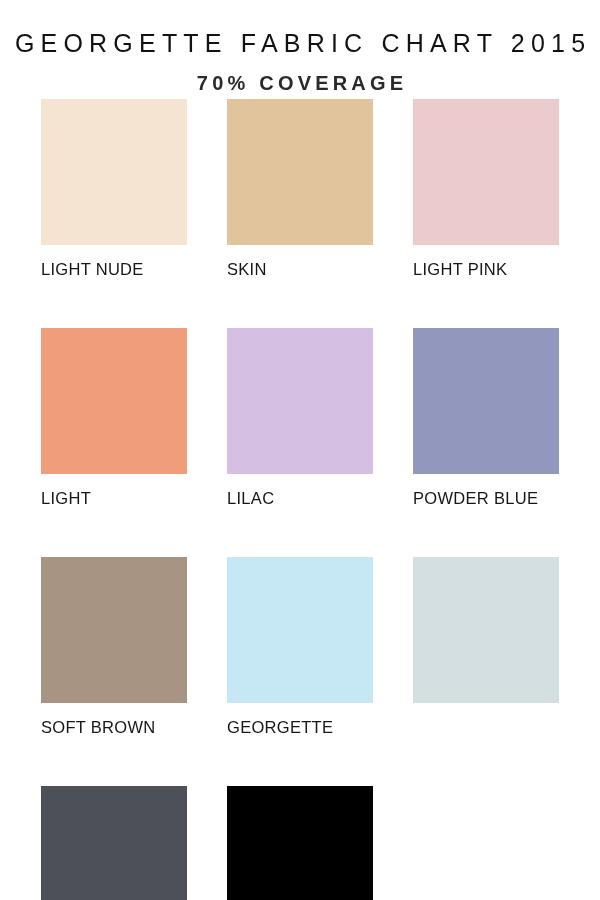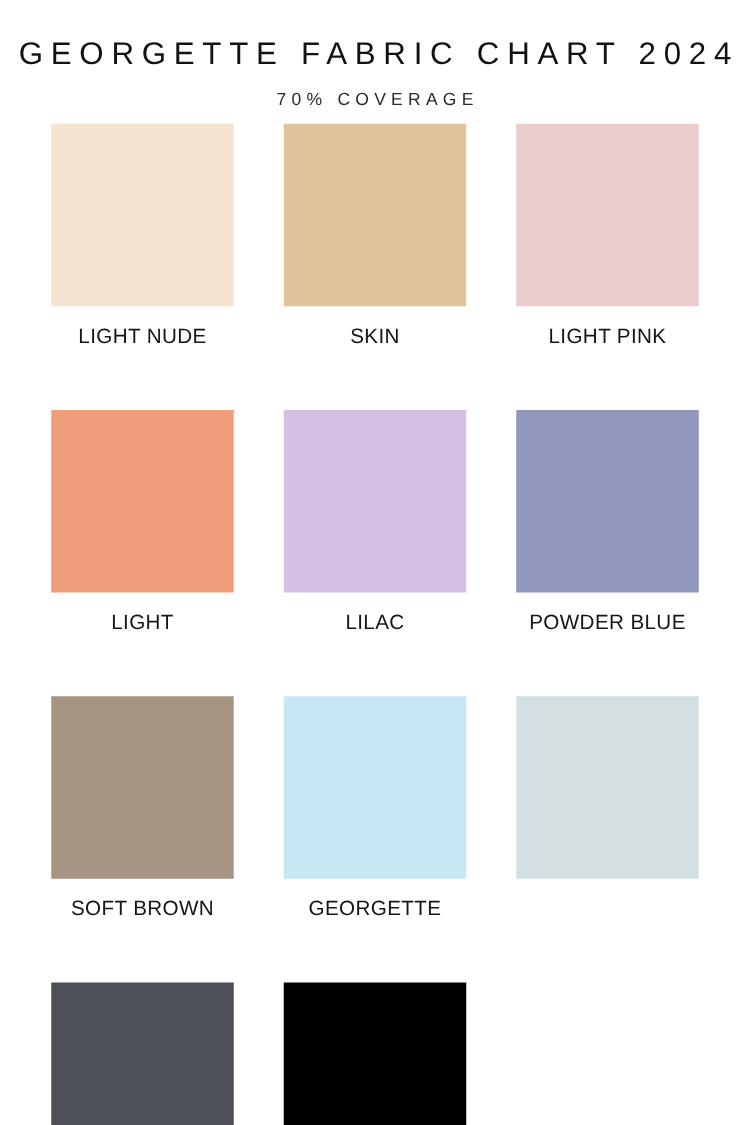--- a/index.html
+++ b/index.html
@@ -30,22 +30,22 @@
   .chart-title {
     font-size: 25px;
     font-weight: 400;
     letter-spacing: 6.2px;
     color: #121212;
     margin: 0;
     line-height: 1.1;
     text-indent: 6.2px;
   }
   .chart-subtitle {
-    font-size: 14px;
-    font-weight: 400;
+    font-size: 20px;
+    font-weight: 700;
     letter-spacing: 4.2px;
     color: #2a2a2a;
     margin: 14px 0 0 0;
     line-height: 1.1;
     text-indent: 4.2px;
   }
 
   
   .swatch-grid {
     position: absolute;
@@ -63,37 +63,36 @@
   }
 
   .swatch-chip {
     width: 146px;
     height: 146px;
     display: block;
   }
 
   .swatch-label {
     display: block;
-    text-align: center;
     font-size: 16.5px;
     font-weight: 400;
     letter-spacing: 0.3px;
     color: #161616;
     margin-top: 15px;
     line-height: 1.1;
     white-space: nowrap;
   }
 </style>
 </head>
 <body>
 
 <div class="page">
 
   <div class="header">
-    <h1 class="chart-title">GEORGETTE FABRIC CHART 2024</h1>
+    <h1 class="chart-title">GEORGETTE FABRIC CHART 2015</h1>
     <p class="chart-subtitle">70% COVERAGE</p>
   </div>
 
   <div class="swatch-grid">
       <div class="swatch-cell">
         <span class="swatch-chip" style="background-color: rgb(246, 228, 211);"></span>
         <span class="swatch-label">LIGHT NUDE</span>
       </div>
       <div class="swatch-cell">
         <span class="swatch-chip" style="background-color: rgb(226, 196, 156);"></span>

